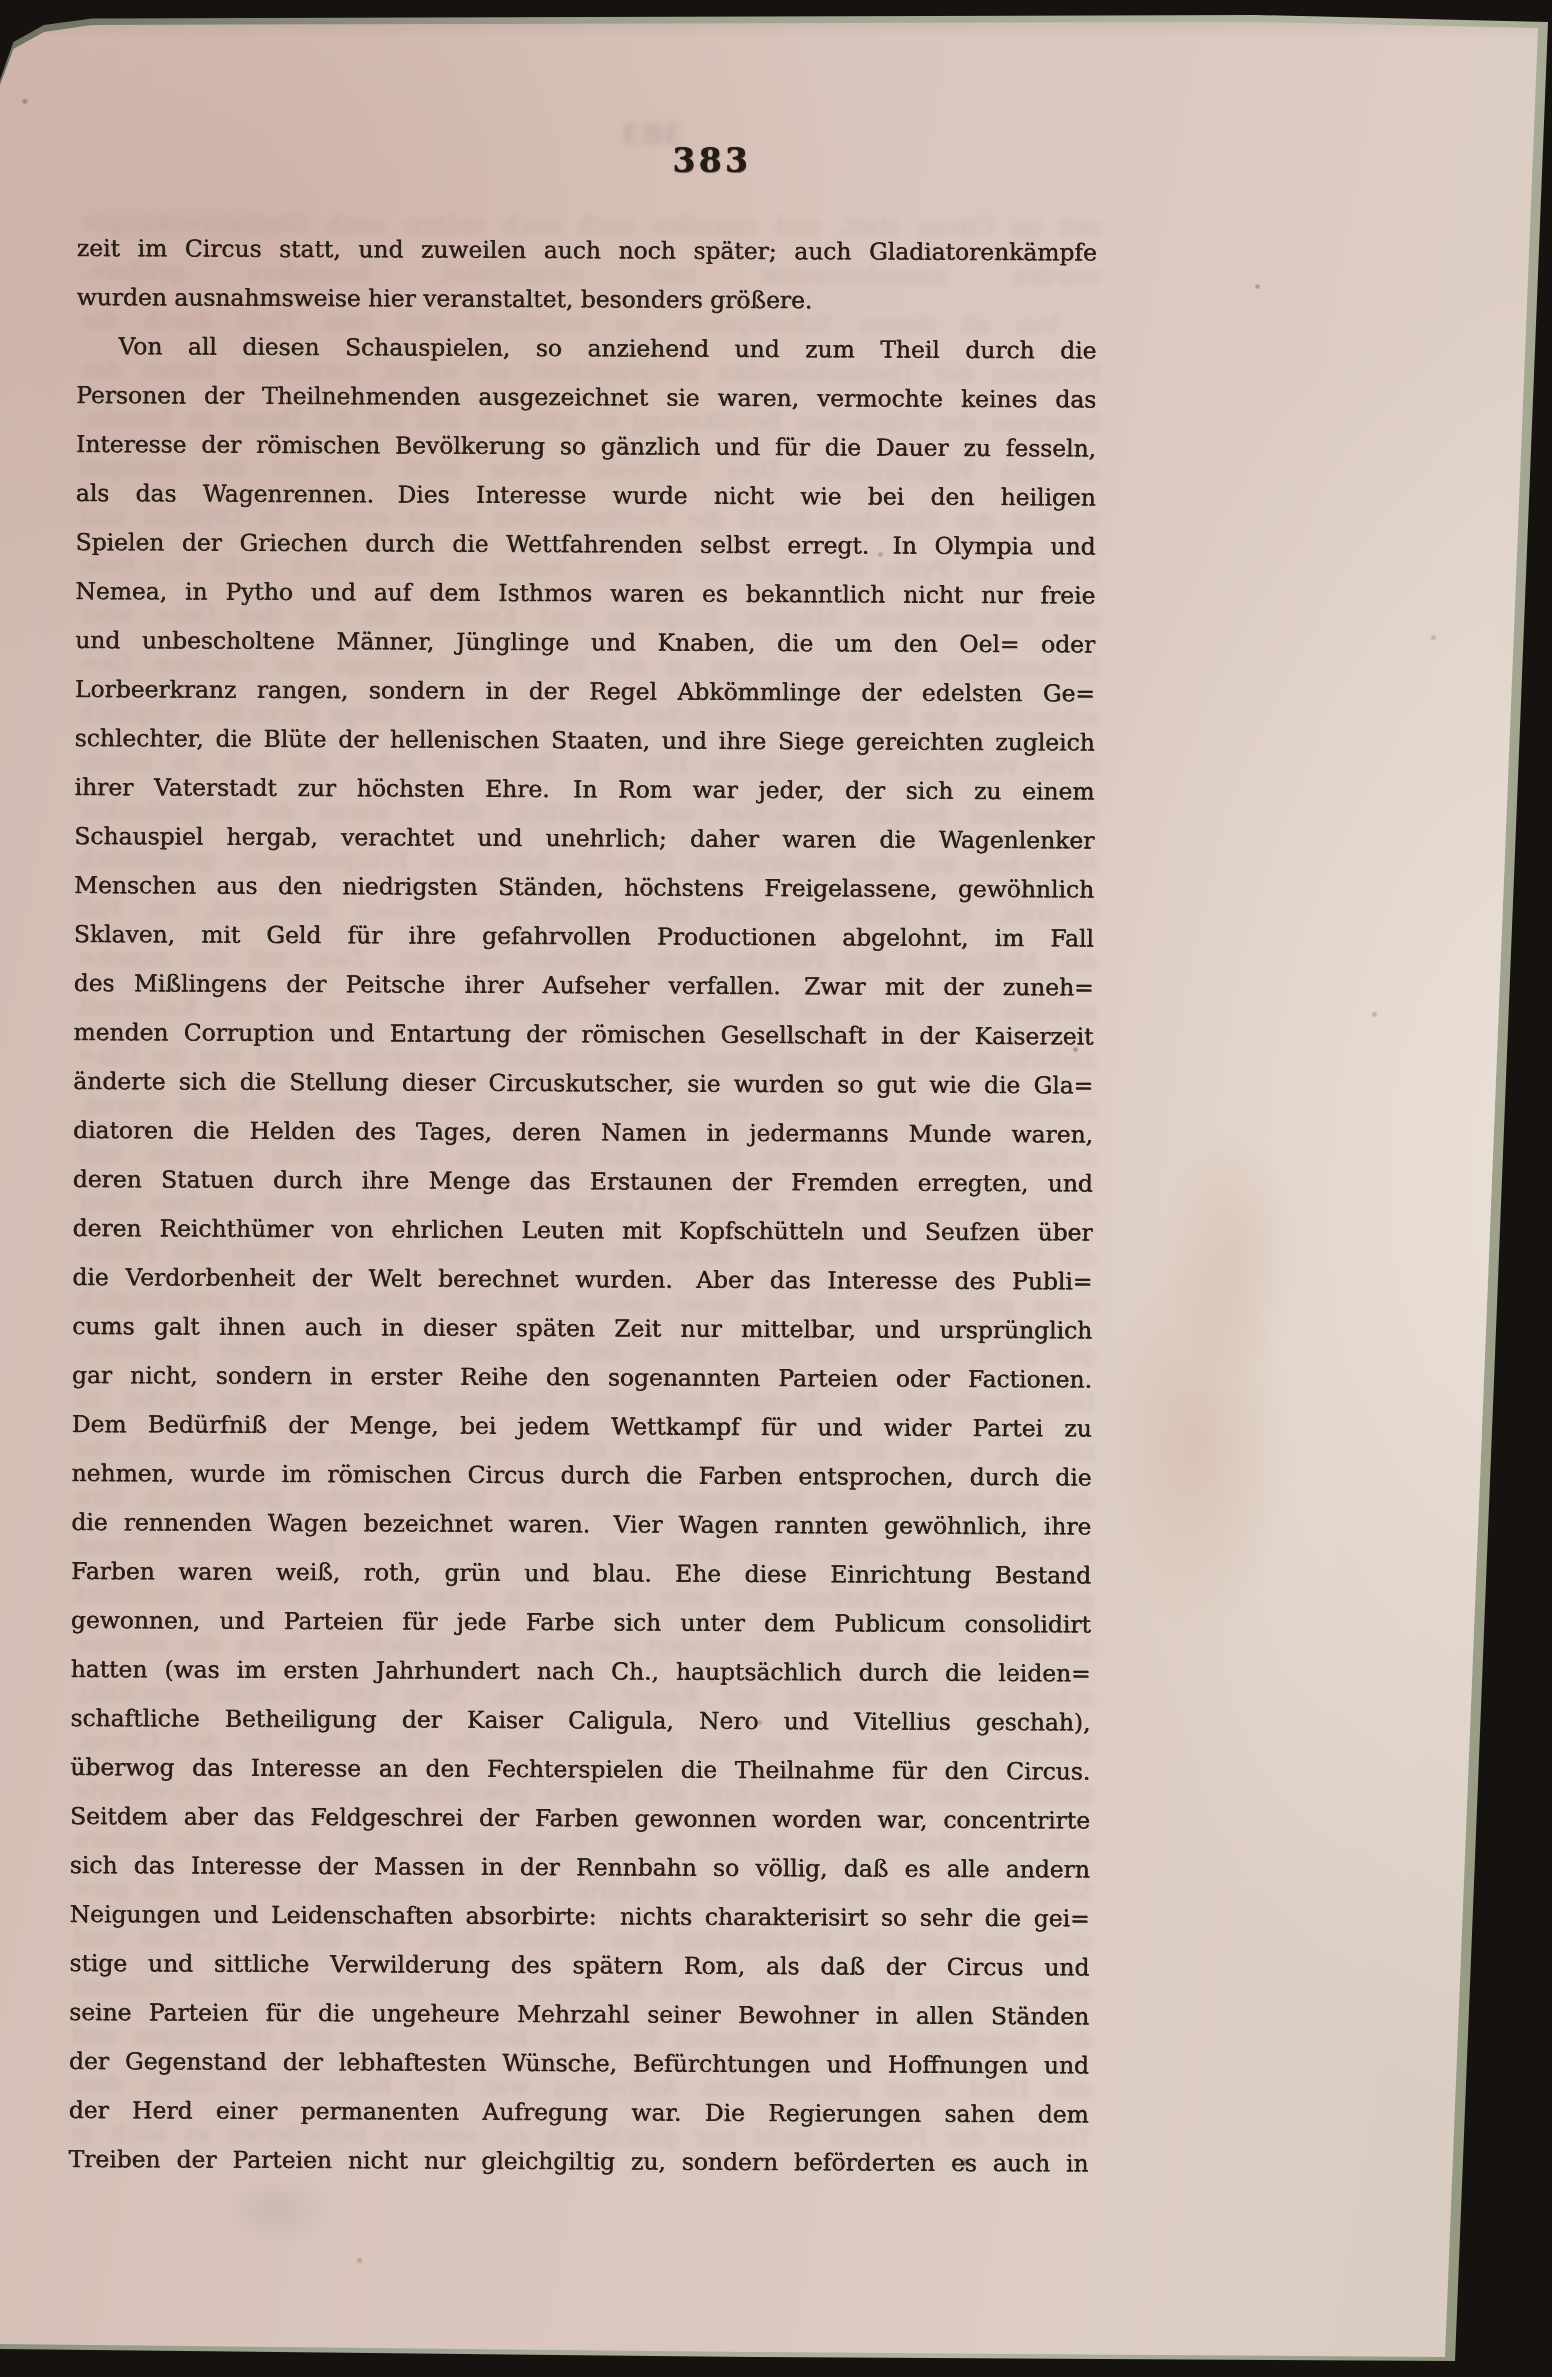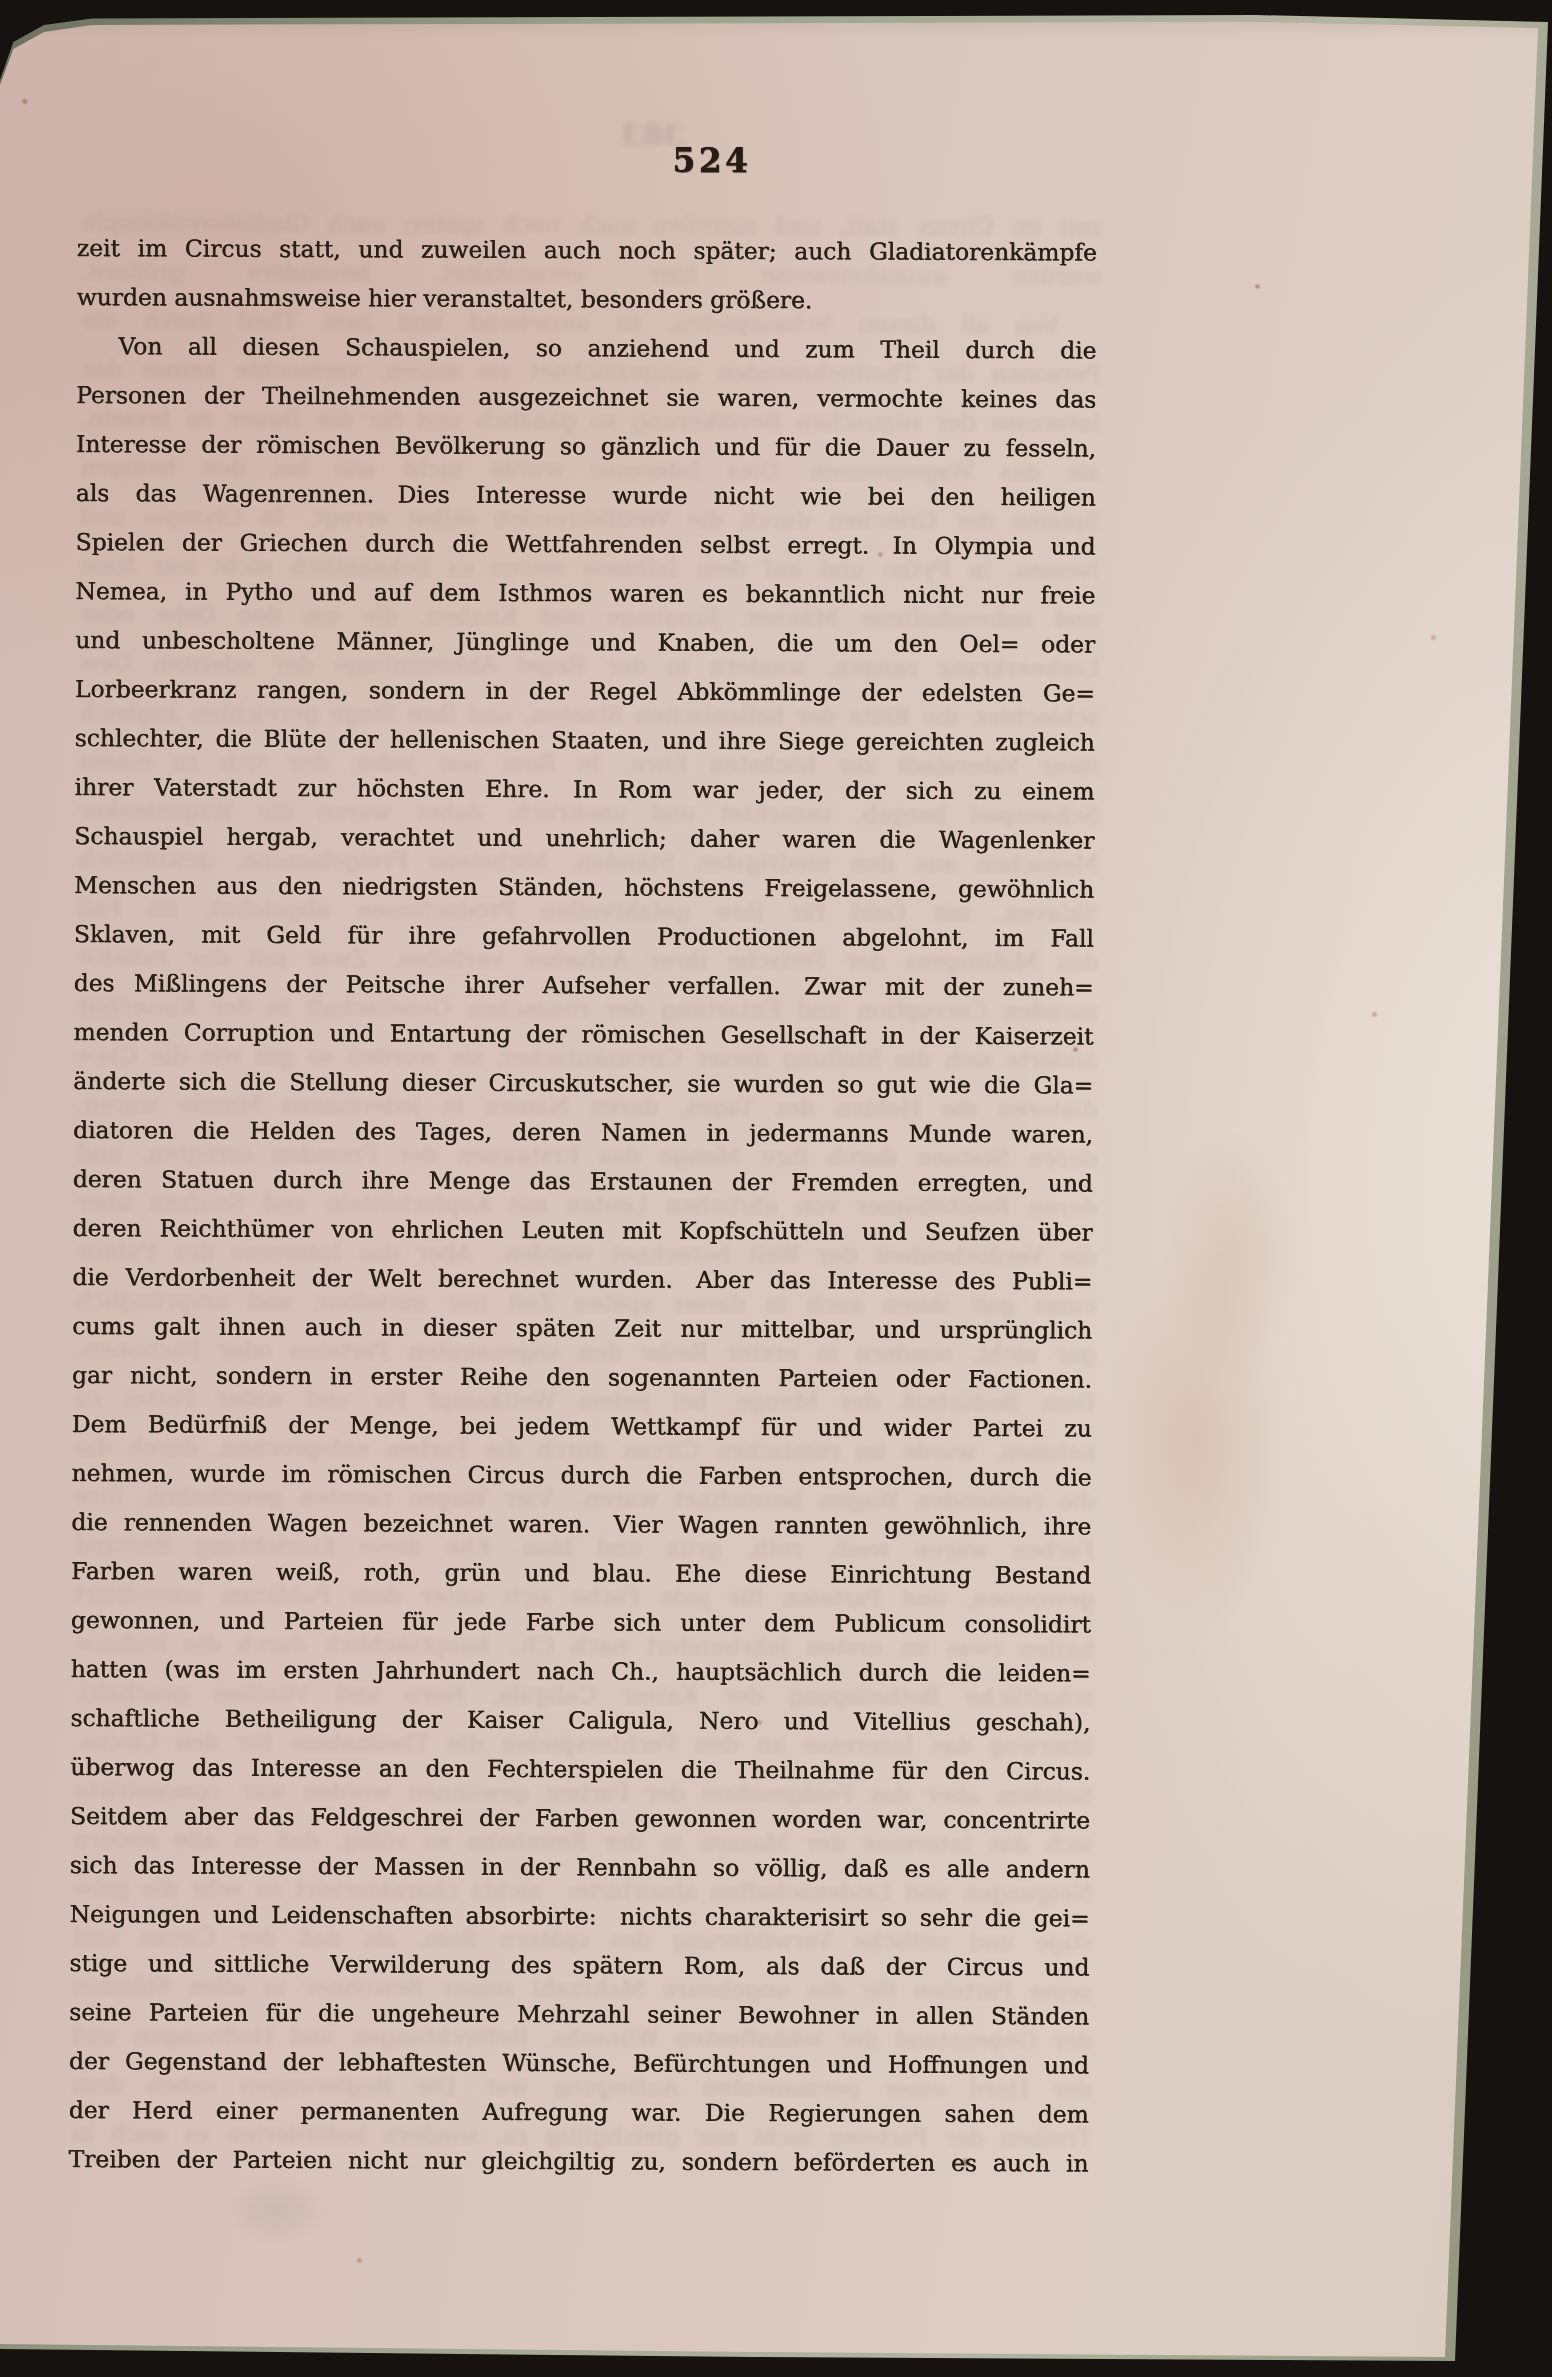--- a/index.html
+++ b/index.html
@@ -99,21 +99,21 @@
         <div class="line">Seitdem aber das Feldgeschrei der Farben gewonnen worden war, concentrirte</div>
         <div class="line">sich das Interesse der Massen in der Rennbahn so völlig, daß es alle andern</div>
         <div class="line">Neigungen und Leidenschaften absorbirte: nichts charakterisirt so sehr die gei=</div>
         <div class="line">stige und sittliche Verwilderung des spätern Rom, als daß der Circus und</div>
         <div class="line">seine Parteien für die ungeheure Mehrzahl seiner Bewohner in allen Ständen</div>
         <div class="line">der Gegenstand der lebhaftesten Wünsche, Befürchtungen und Hoffnungen und</div>
         <div class="line">der Herd einer permanenten Aufregung war. Die Regierungen sahen dem</div>
         <div class="line">Treiben der Parteien nicht nur gleichgiltig zu, sondern beförderten es auch in</div>
       </div>
     <div class="ghost-pageno">383</div>
-    <div class="pageno">524</div>
+    <div class="pageno">383</div>
     <div class="textblock" id="textblock">
         <div class="line">zeit im Circus statt, und zuweilen auch noch später; auch Gladiatorenkämpfe</div>
         <div class="line short">wurden ausnahmsweise hier veranstaltet, besonders größere.</div>
         <div class="line indent">Von all diesen Schauspielen, so anziehend und zum Theil durch die</div>
         <div class="line">Personen der Theilnehmenden ausgezeichnet sie waren, vermochte keines das</div>
         <div class="line">Interesse der römischen Bevölkerung so gänzlich und für die Dauer zu fesseln,</div>
         <div class="line">als das Wagenrennen. Dies Interesse wurde nicht wie bei den heiligen</div>
         <div class="line">Spielen der Griechen durch die Wettfahrenden selbst erregt. In Olympia und</div>
         <div class="line">Nemea, in Pytho und auf dem Isthmos waren es bekanntlich nicht nur freie</div>
         <div class="line">und unbescholtene Männer, Jünglinge und Knaben, die um den Oel= oder</div>

